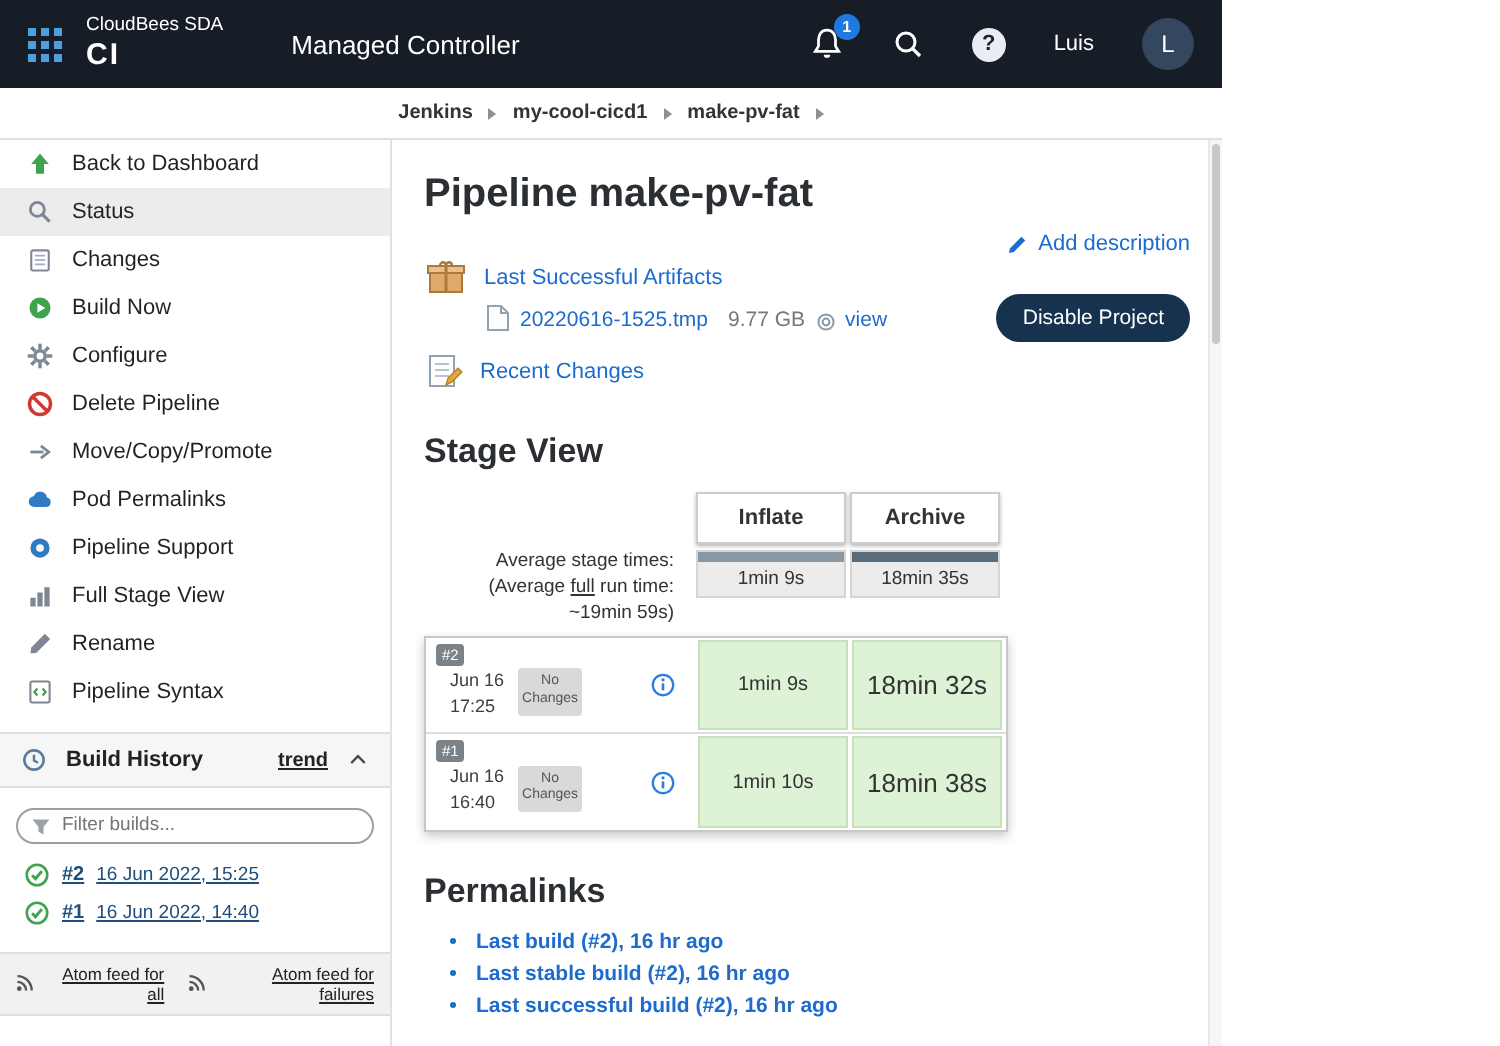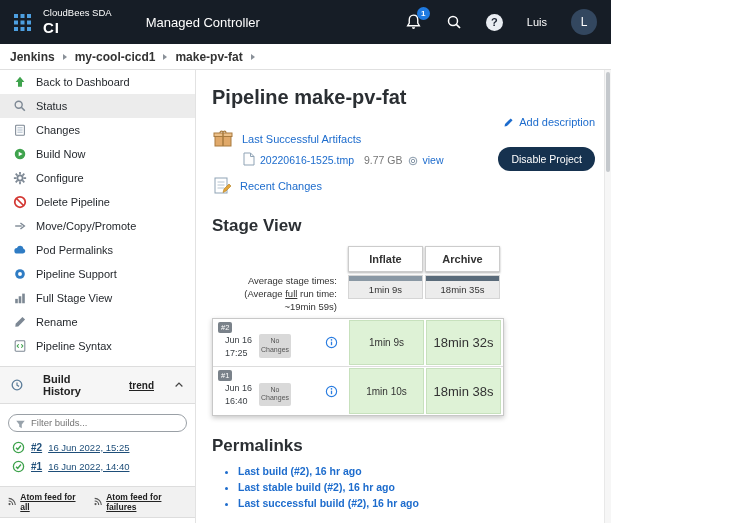--- a/index.html
+++ b/index.html
@@ -21,47 +21,47 @@
            display:flex; align-items:center; justify-content:center; padding:0 2px; }
   .help-circle { width:17px; height:17px; border-radius:50%; background:#e9edf2; color:#1a2230;
                  font-weight:bold; font-size:11px; display:flex; align-items:center; justify-content:center; cursor:pointer; }
   .user { font-size:11px; cursor:pointer;text-align:right; }
   .avatar { width:26px; height:26px; border-radius:50%; background:#33475f; color:#fff;
             display:flex; align-items:center; justify-content:center; font-size:12px; cursor:pointer; }
 
   
   .crumbbar { position:absolute; top:44px; left:0; right:0; height:26px; background:#fff;
               border-bottom:1px solid #e0e0e0; display:flex; align-items:center; gap:8px;
-              padding:0 10px; font-size:12px; font-weight:bold; color:#333; }
+              padding:0 10px; font-size:10px; font-weight:bold; color:#333;justify-content:center; }
   .crumb { cursor:pointer; }
   .crumb-sep { width:0; height:0; border-left:4px solid #8a9199;
                border-top:3.5px solid transparent; border-bottom:3.5px solid transparent; }
 
   
   .sidebar { position:absolute; top:70px; left:0; width:196px; bottom:0; background:#fff;
              border-right:1px solid #e2e2e2; }
   .side-item { display:flex; align-items:center; gap:9px; padding:5px 12px; font-size:11px;
                color:#1f2328; cursor:pointer; }
   .side-item.active { background:#ececec; }
   .sicon { width:15px; display:flex; justify-content:center; flex:none; }
 
-  .bh-header { display:flex; align-items:center; gap:19px; margin-top:8px; padding:6px 10px;
+  .bh-header { display:flex; align-items:center; gap:9px; margin-top:8px; padding:6px 10px;
                border-top:1px solid #ddd; border-bottom:1px solid #ddd; background:#f6f6f6; cursor:pointer; }
   .bh-title { font-weight:bold; font-size:11px; color:#222; }
   .bh-trend { margin-left:auto; font-size:10px; font-weight:bold; text-decoration:underline; color:#222; cursor:pointer; }
   .bh-chevron { display:flex; cursor:pointer; }
   .bh-filter { margin:8px 8px 6px; position:relative; }
   .bh-filter input { width:100%; height:18px; border:1px solid #9aa0a6; border-radius:9px;
                      padding:0 8px 0 22px; font-size:9.5px; font-family:inherit; color:#333; outline:none; }
   .funnel { position:absolute; left:7px; top:4px; }
   .bh-build { display:flex; align-items:center; gap:6px; padding:3px 12px; font-size:10px; }
   .bh-num { font-weight:bold; color:#1e4e79; text-decoration:underline; cursor:pointer; }
   .bh-date { color:#1e4e79; text-decoration:underline; font-size:9.5px; cursor:pointer; }
   .atom-bar { display:flex; gap:12px; margin-top:10px; padding:5px 8px; background:#f1f1f1;
-              border-top:1px solid #ddd; border-bottom:1px solid #ddd; font-size:8.5px; font-weight:bold; }
+              border-top:1px solid #ddd; border-bottom:1px solid #ddd; font-size:8.5px; font-weight:normal;text-align:right; }
   .atom-link { display:flex; gap:4px; align-items:center; color:#222; text-decoration:underline; cursor:pointer; }
 
   
   .main { position:absolute; left:196px; top:70px; right:8px; bottom:0; padding:16px 0 0 16px; }
   .page-title { font-size:20px; font-weight:bold; color:#2b2f33; }
   .actions { position:absolute; top:46px; right:8px; display:flex; flex-direction:column; align-items:flex-end; gap:19px; }
   .add-desc { color:#1d6ccd; font-size:11px; display:flex; gap:5px; align-items:center; cursor:pointer; }
   .disable-btn { background:#16324f; color:#fff; border:none; border-radius:12px; font-size:10.5px;
                  padding:6px 13px; font-family:inherit; cursor:pointer; }
 

